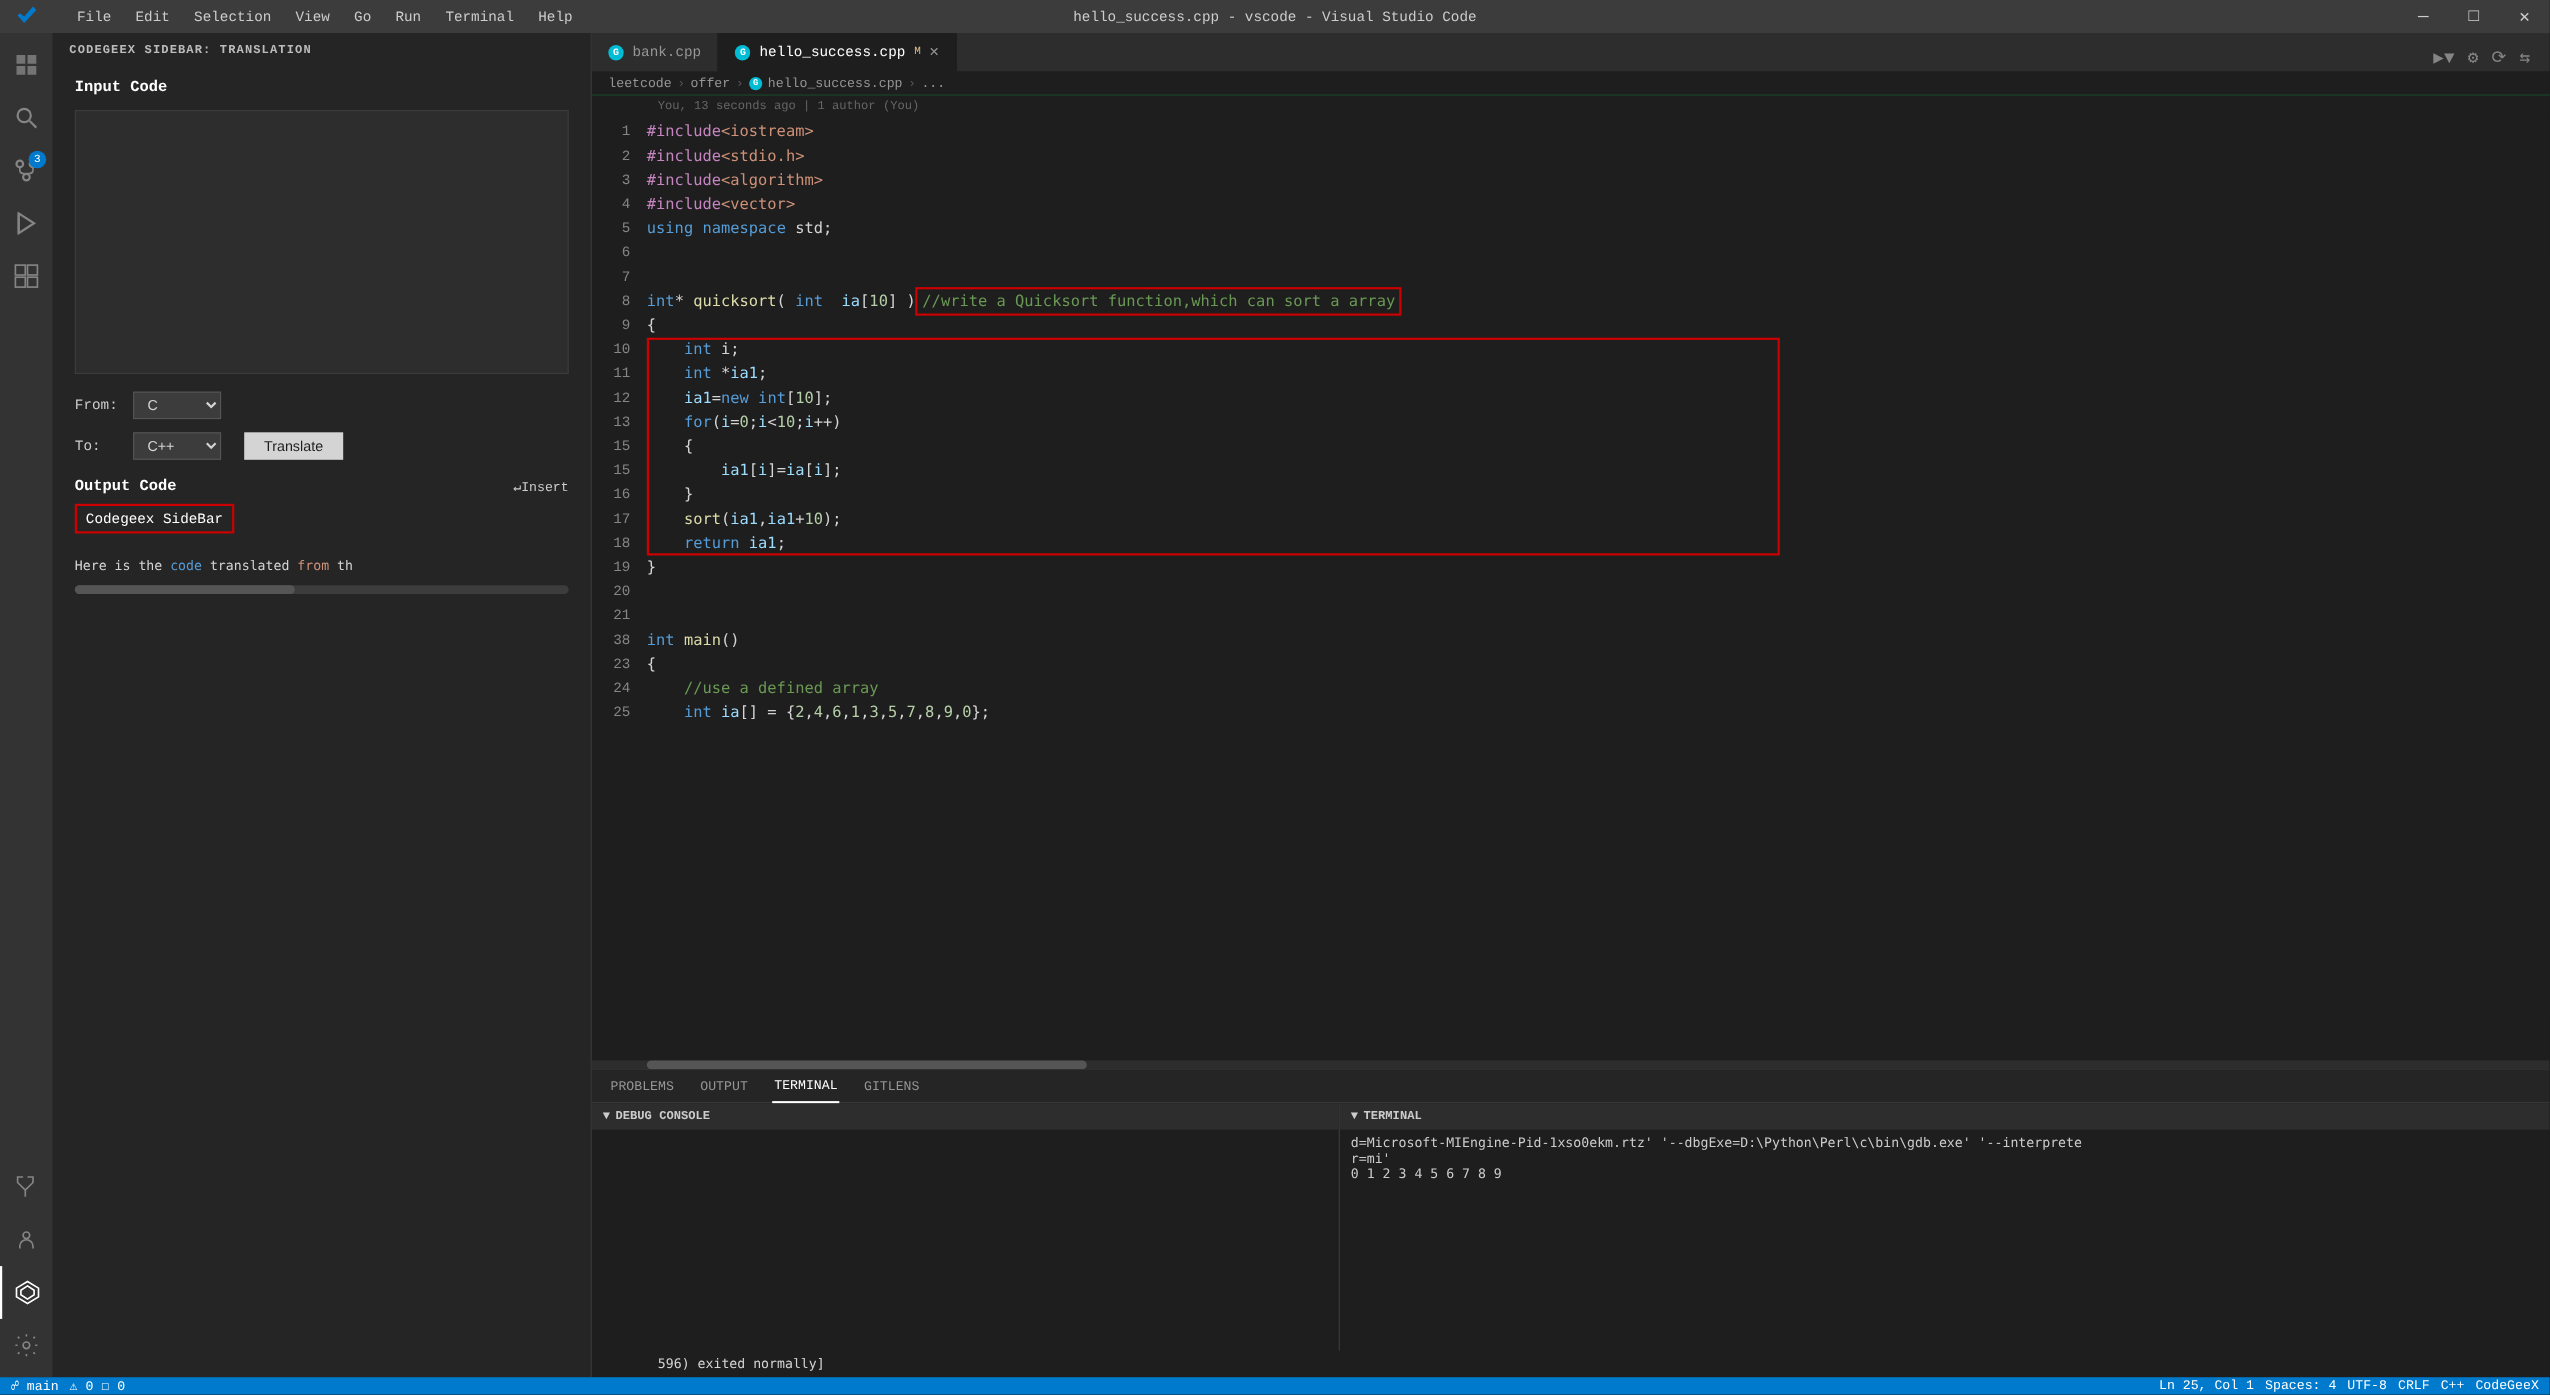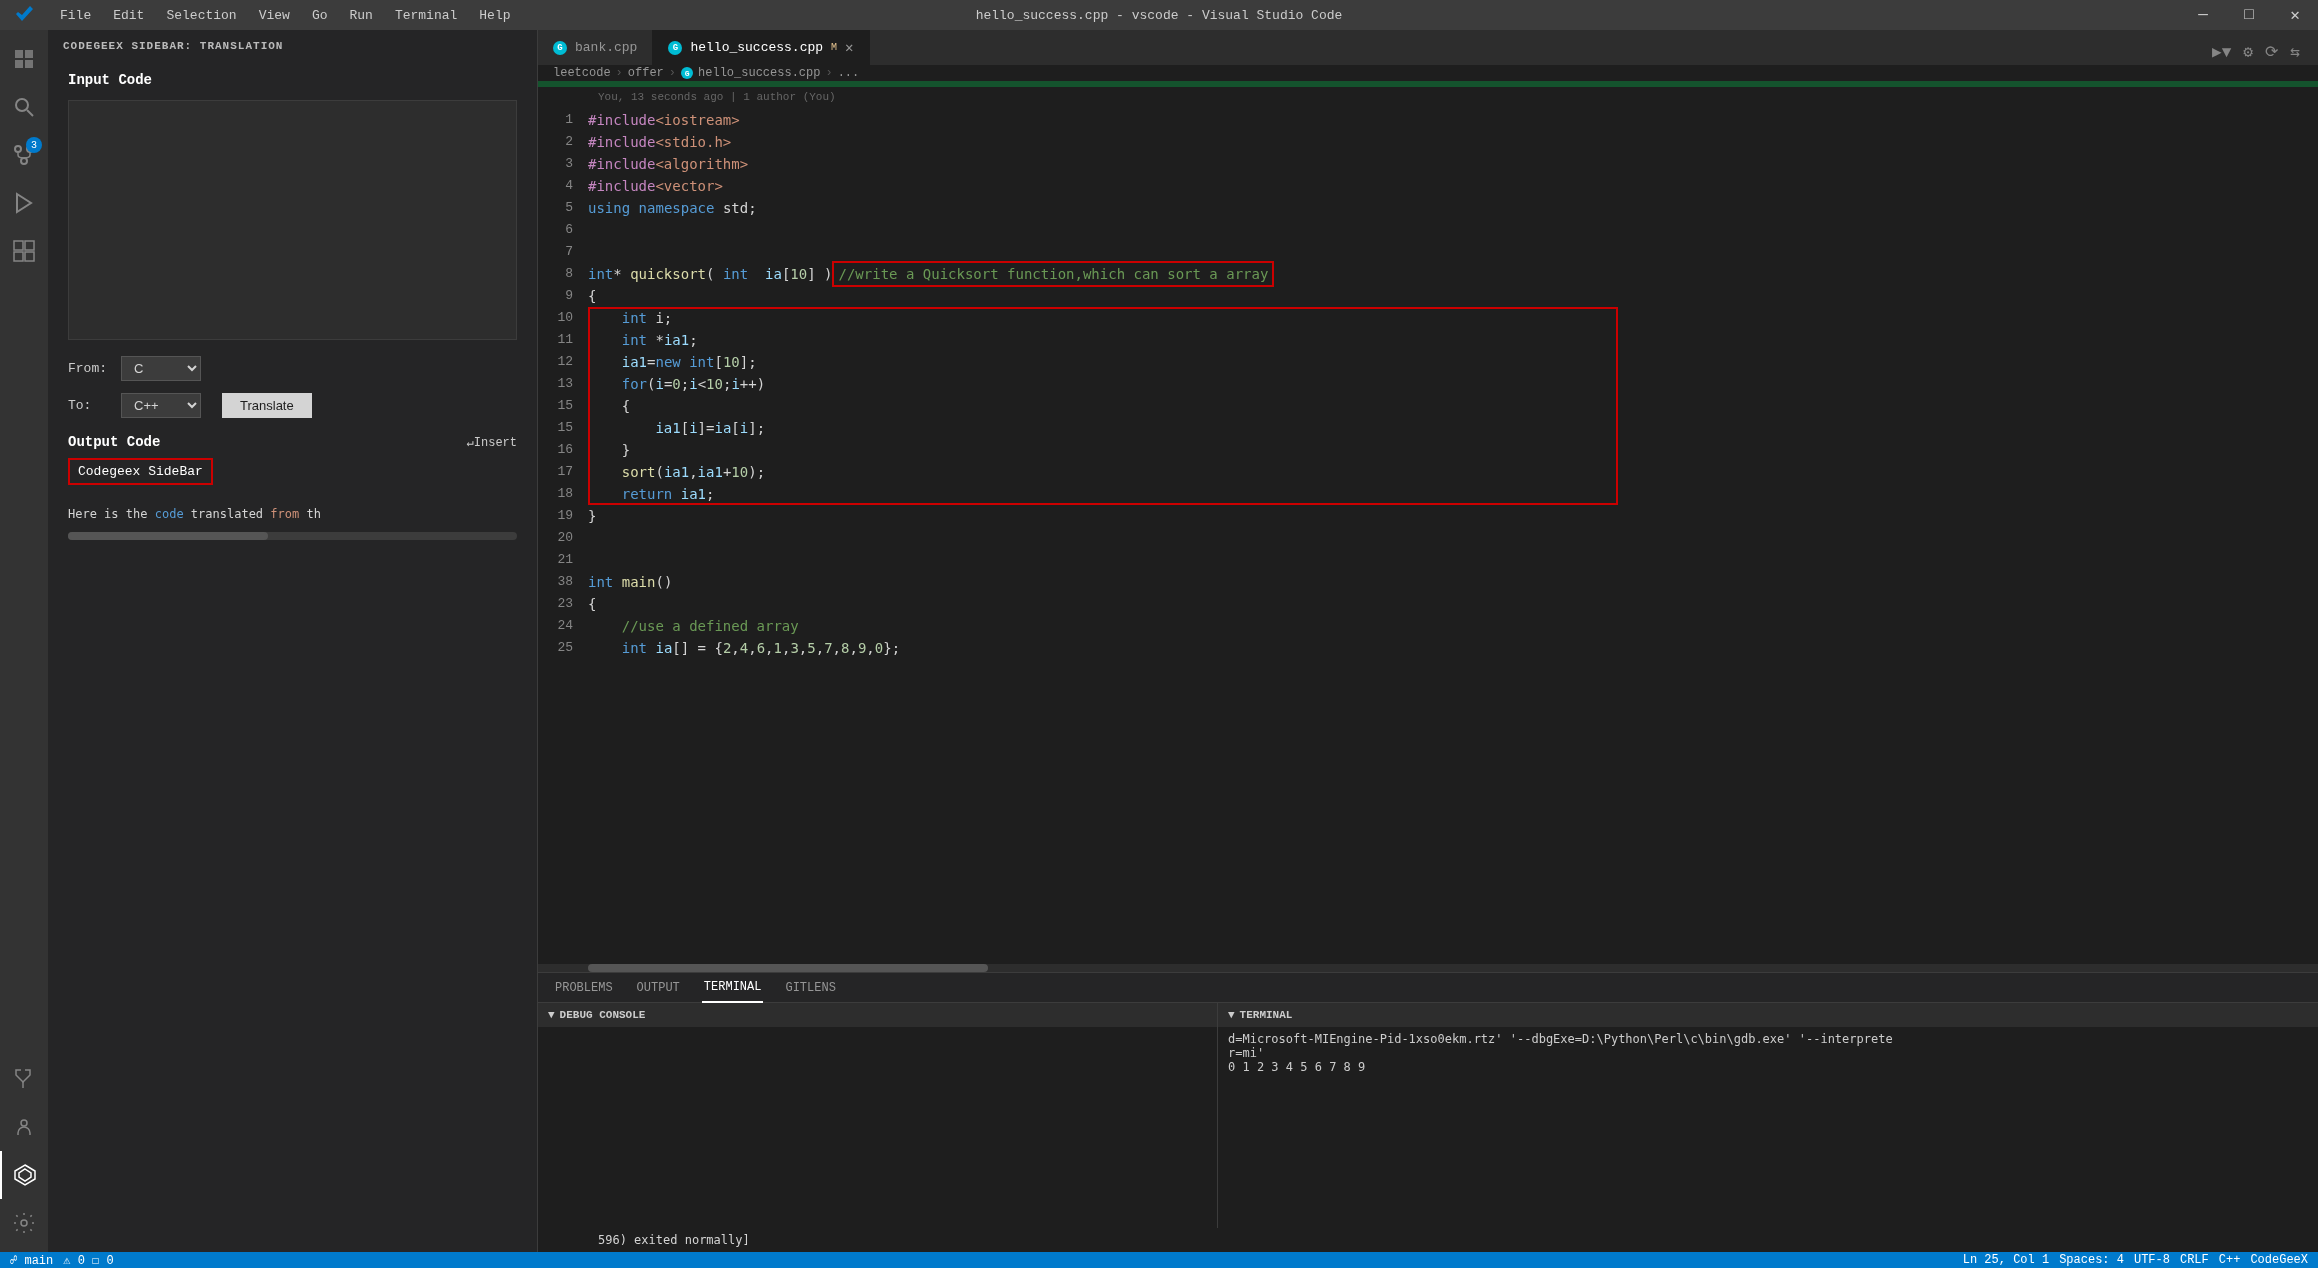--- a/index.html
+++ b/index.html
@@ -20,21 +20,21 @@
       height: 30px;
       background: #3c3c3c;
       display: flex;
       align-items: center;
       justify-content: center;
       position: relative;
       flex-shrink: 0;
     }
     .titlebar-menu {
       position: absolute;
-      left: 50px;
+      left: 60px;
       display: flex;
       gap: 2px;
     }
     .titlebar-menu-item {
       padding: 2px 10px;
       font-size: 13px;
       color: #cccccc;
       cursor: pointer;
     }
     .titlebar-title {
@@ -295,21 +295,21 @@
     .breadcrumb {
       height: 22px;
       background: #1e1e1e;
       display: flex;
       align-items: center;
       padding: 0 15px;
       gap: 5px;
       font-size: 12px;
       color: #969696;
       flex-shrink: 0;
-      border-bottom: 6px solid #14532d;
+      border-bottom: 1px solid #14532d;
     }
     .breadcrumb-sep { color: #555; }
 
     
     .blame-line {
       height: 20px;
       background: #1e1e1e;
       padding: 0 15px 0 60px;
       font-size: 11px;
       color: #666;

